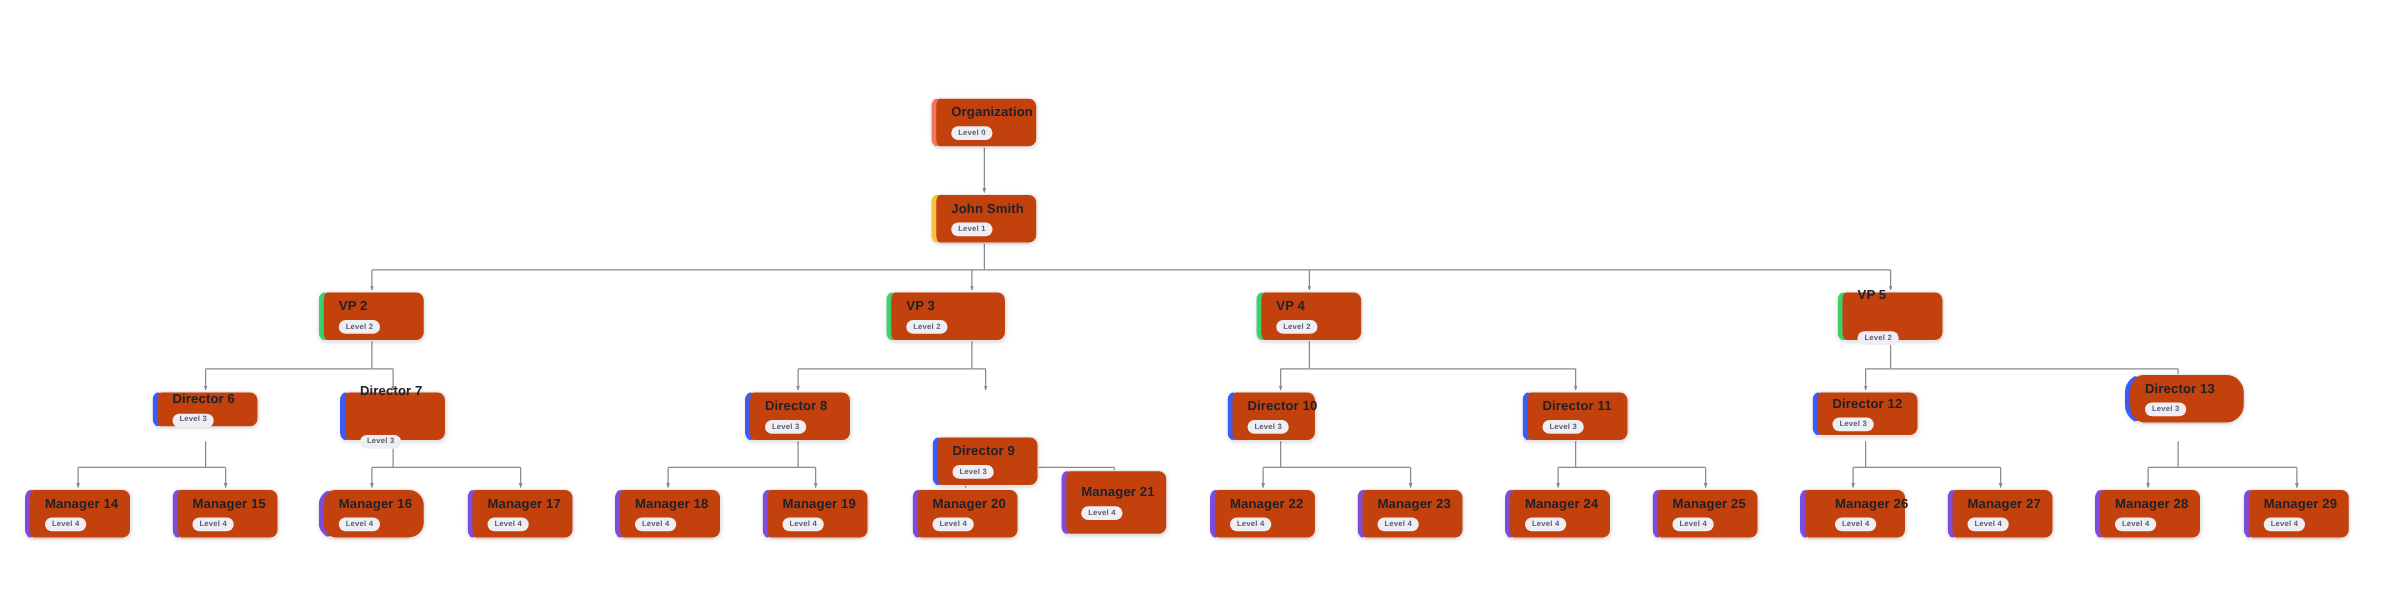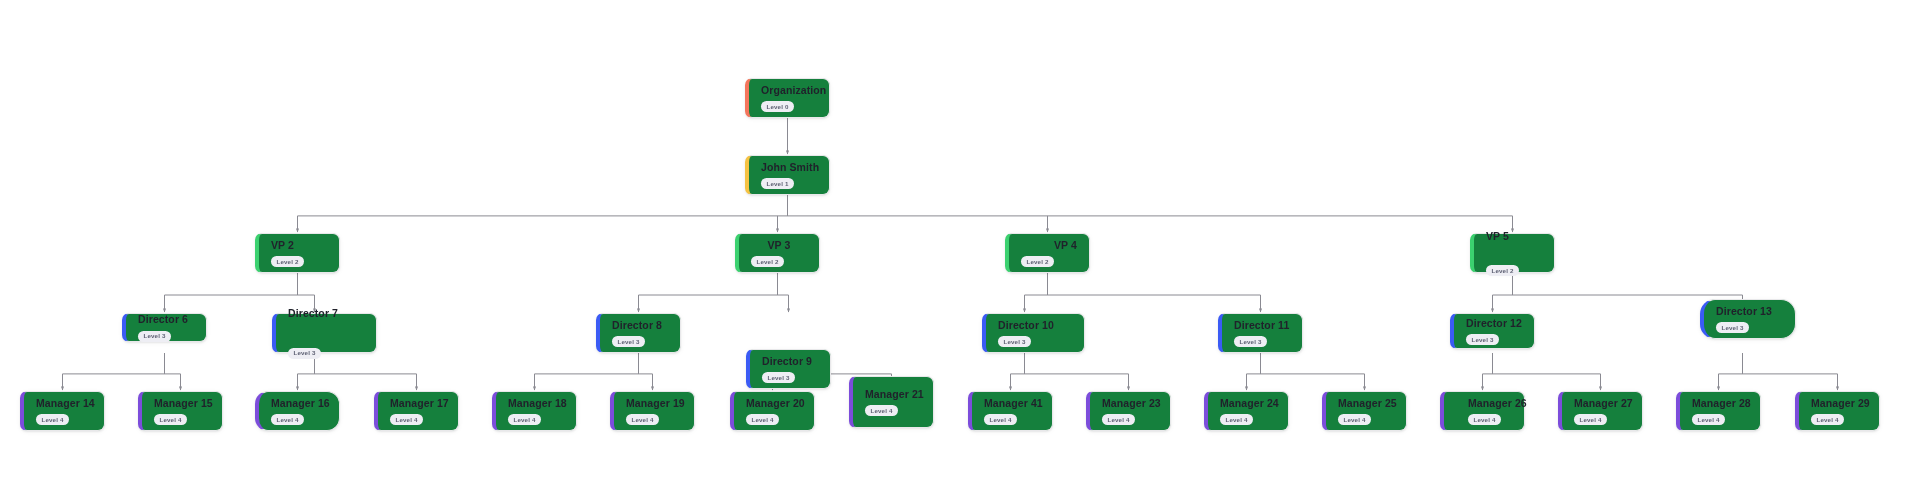--- a/index.html
+++ b/index.html
@@ -23,21 +23,21 @@
     position: absolute;
     left: 0;
     top: 0;
     width: 1916px;
     height: 482px;
     pointer-events: none;
   }
   .node {
     position: absolute;
     box-sizing: border-box;
-    background: #15803d;
+    background: #c2410c;
     border: 1px solid #e8e8ea;
     border-left-width: 4px;
     border-left-style: solid;
     border-radius: 7px;
     box-shadow: 0 1px 2px rgba(16,18,28,0.07), 0 1px 5px rgba(16,18,28,0.05);
     padding: 9px 12px 8px 12px;
     display: flex;
     flex-direction: column;
     justify-content: center;
     gap: 5px;
@@ -136,49 +136,49 @@
         <div class="node-badge">Level 0</div>
       </div>
       <div class="node" style="left: 745px; top: 155px; width: 85px; height: 40px; border-left-color: rgb(245, 194, 67);">
         <div class="node-title">John Smith</div>
         <div class="node-badge">Level 1</div>
       </div>
       <div class="node" style="left: 255px; top: 233px; width: 85px; height: 40px; border-left-color: rgb(59, 209, 111);">
         <div class="node-title">VP 2</div>
         <div class="node-badge">Level 2</div>
       </div>
-      <div class="node" style="left: 735px; top: 233px; width: 85px; height: 40px; border-left-color: rgb(59, 209, 111); text-align: center;">
+      <div class="node" style="left: 709px; top: 233px; width: 96px; height: 40px; border-left-color: rgb(59, 209, 111);">
         <div class="node-title">VP 3</div>
         <div class="node-badge">Level 2</div>
       </div>
-      <div class="node" style="left: 1005px; top: 233px; width: 85px; height: 40px; border-left-color: rgb(59, 209, 111); text-align: right;">
+      <div class="node" style="left: 1005px; top: 233px; width: 85px; height: 40px; border-left-color: rgb(59, 209, 111);">
         <div class="node-title">VP 4</div>
         <div class="node-badge">Level 2</div>
       </div>
       <div class="node" style="left: 1470px; top: 233px; width: 85px; height: 40px; border-left-color: rgb(59, 209, 111); gap: 23px;">
         <div class="node-title">VP 5</div>
         <div class="node-badge">Level 2</div>
       </div>
       <div class="node" style="left: 122px; top: 313px; width: 85px; height: 29px; border-left-color: rgb(59, 91, 245);">
         <div class="node-title">Director 6</div>
         <div class="node-badge">Level 3</div>
       </div>
-      <div class="node" style="left: 272px; top: 313px; width: 105px; height: 40px; border-left-color: rgb(59, 91, 245); gap: 28px;">
+      <div class="node" style="left: 272px; top: 313px; width: 85px; height: 40px; border-left-color: rgb(59, 91, 245); gap: 28px;">
         <div class="node-title">Director 7</div>
         <div class="node-badge">Level 3</div>
       </div>
       <div class="node" style="left: 596px; top: 313px; width: 85px; height: 40px; border-left-color: rgb(59, 91, 245);">
         <div class="node-title">Director 8</div>
         <div class="node-badge">Level 3</div>
       </div>
       <div class="node" style="left: 746px; top: 313px; width: 85px; height: 40px; border-left-color: rgb(59, 91, 245); margin-top: 36px;">
         <div class="node-title">Director 9</div>
         <div class="node-badge">Level 3</div>
       </div>
-      <div class="node" style="left: 982px; top: 313px; width: 103px; height: 40px; border-left-color: rgb(59, 91, 245);">
+      <div class="node" style="left: 982px; top: 313px; width: 71px; height: 40px; border-left-color: rgb(59, 91, 245);">
         <div class="node-title">Director 10</div>
         <div class="node-badge">Level 3</div>
       </div>
       <div class="node" style="left: 1218px; top: 313px; width: 85px; height: 40px; border-left-color: rgb(59, 91, 245);">
         <div class="node-title">Director 11</div>
         <div class="node-badge">Level 3</div>
       </div>
       <div class="node" style="left: 1450px; top: 313px; width: 85px; height: 36px; border-left-color: rgb(59, 91, 245);">
         <div class="node-title">Director 12</div>
         <div class="node-badge">Level 3</div>
@@ -213,21 +213,21 @@
       </div>
       <div class="node" style="left: 730px; top: 391px; width: 85px; height: 40px; border-left-color: rgb(124, 77, 219);">
         <div class="node-title">Manager 20</div>
         <div class="node-badge">Level 4</div>
       </div>
       <div class="node" style="left: 849px; top: 376px; width: 85px; height: 52px; border-left-color: rgb(124, 77, 219);">
         <div class="node-title">Manager 21</div>
         <div class="node-badge">Level 4</div>
       </div>
       <div class="node" style="left: 968px; top: 391px; width: 85px; height: 40px; border-left-color: rgb(124, 77, 219);">
-        <div class="node-title">Manager 41</div>
+        <div class="node-title">Manager 22</div>
         <div class="node-badge">Level 4</div>
       </div>
       <div class="node" style="left: 1086px; top: 391px; width: 85px; height: 40px; border-left-color: rgb(124, 77, 219);">
         <div class="node-title">Manager 23</div>
         <div class="node-badge">Level 4</div>
       </div>
       <div class="node" style="left: 1204px; top: 391px; width: 85px; height: 40px; border-left-color: rgb(124, 77, 219);">
         <div class="node-title">Manager 24</div>
         <div class="node-badge">Level 4</div>
       </div>

